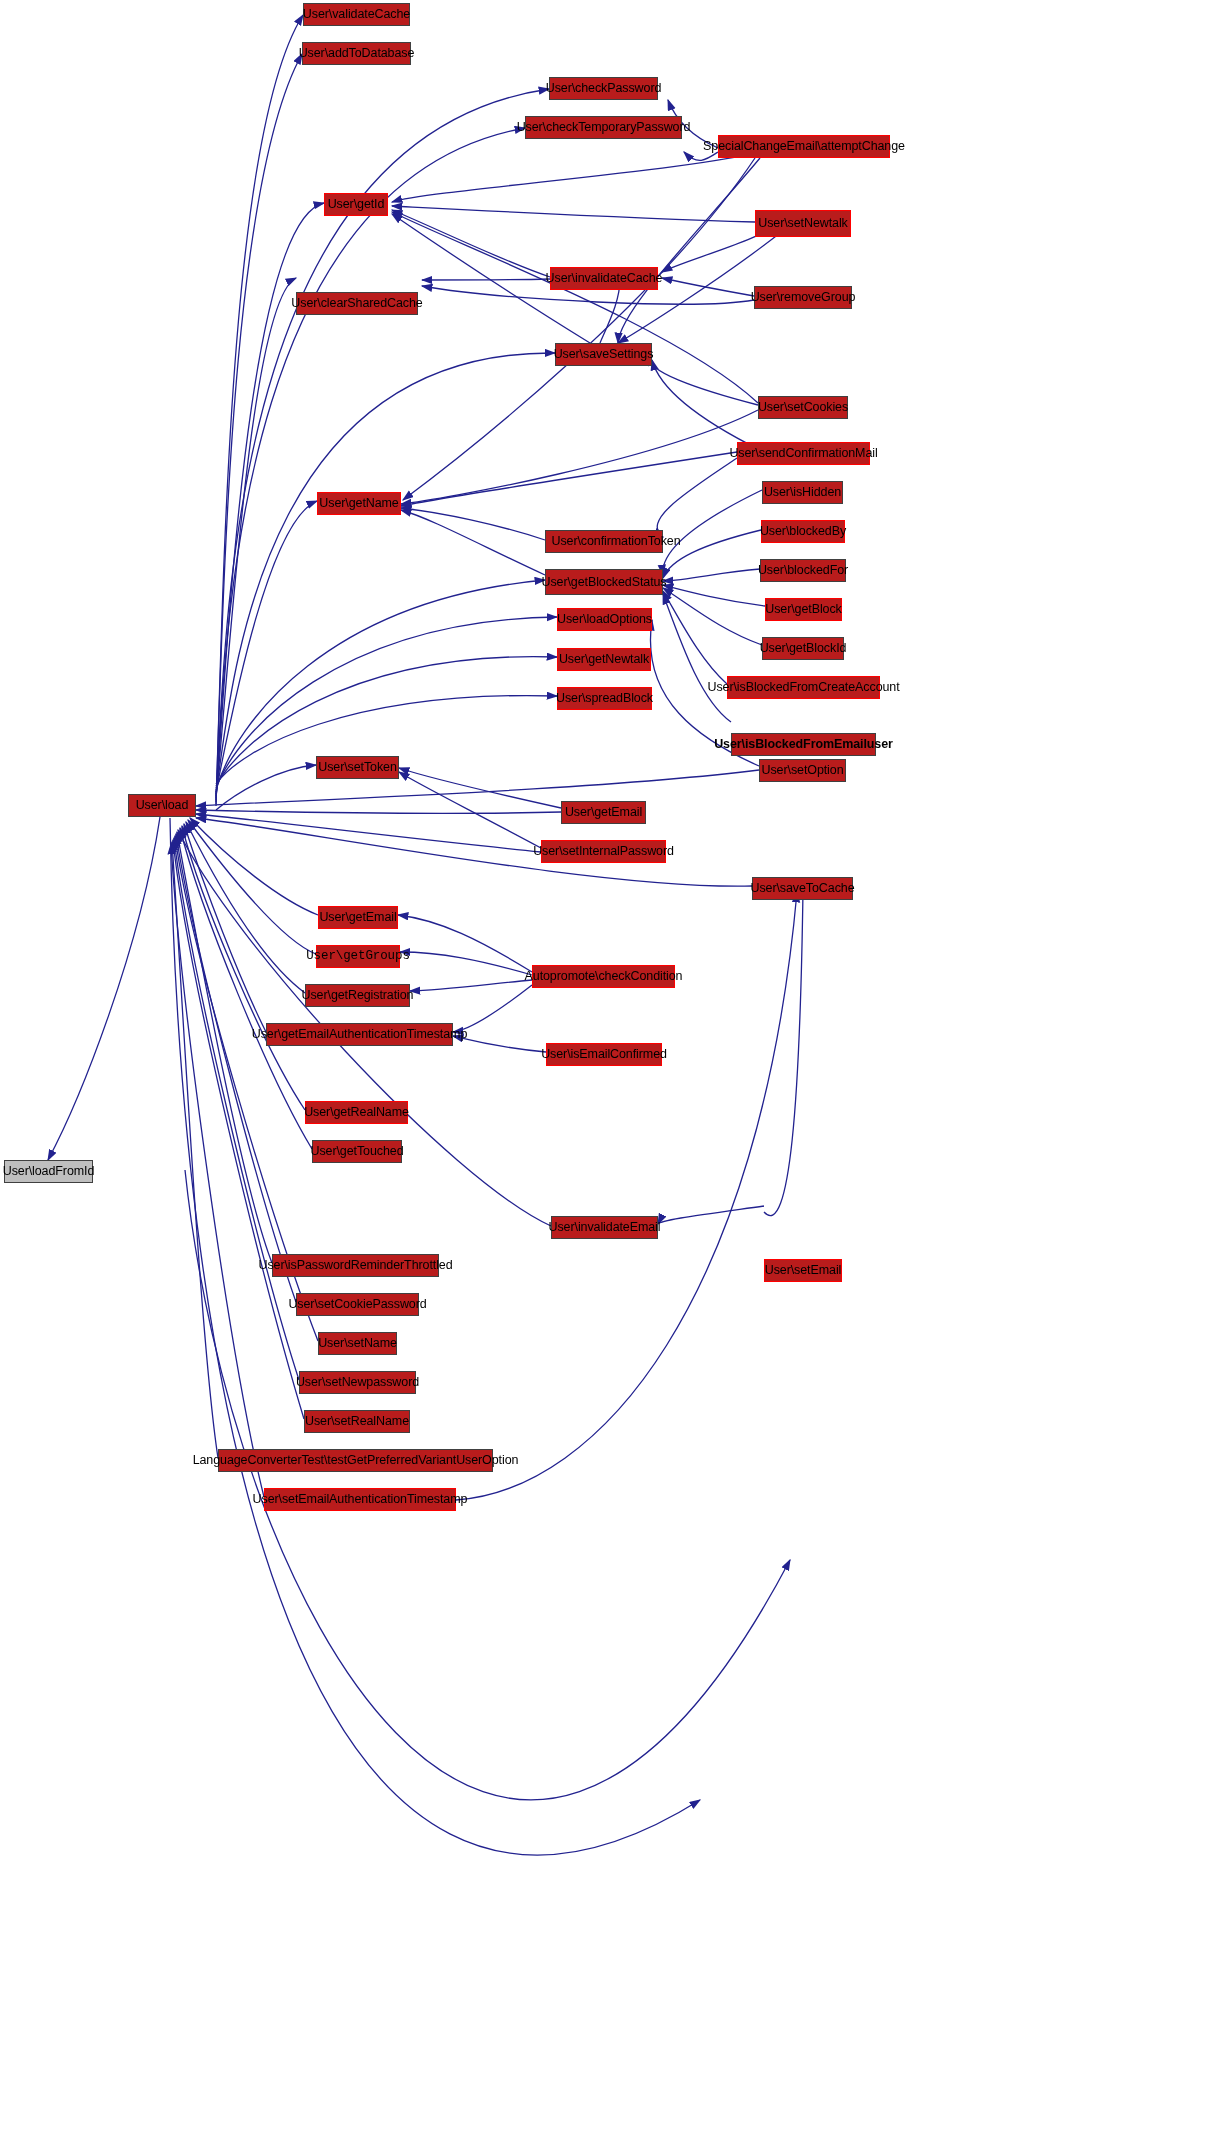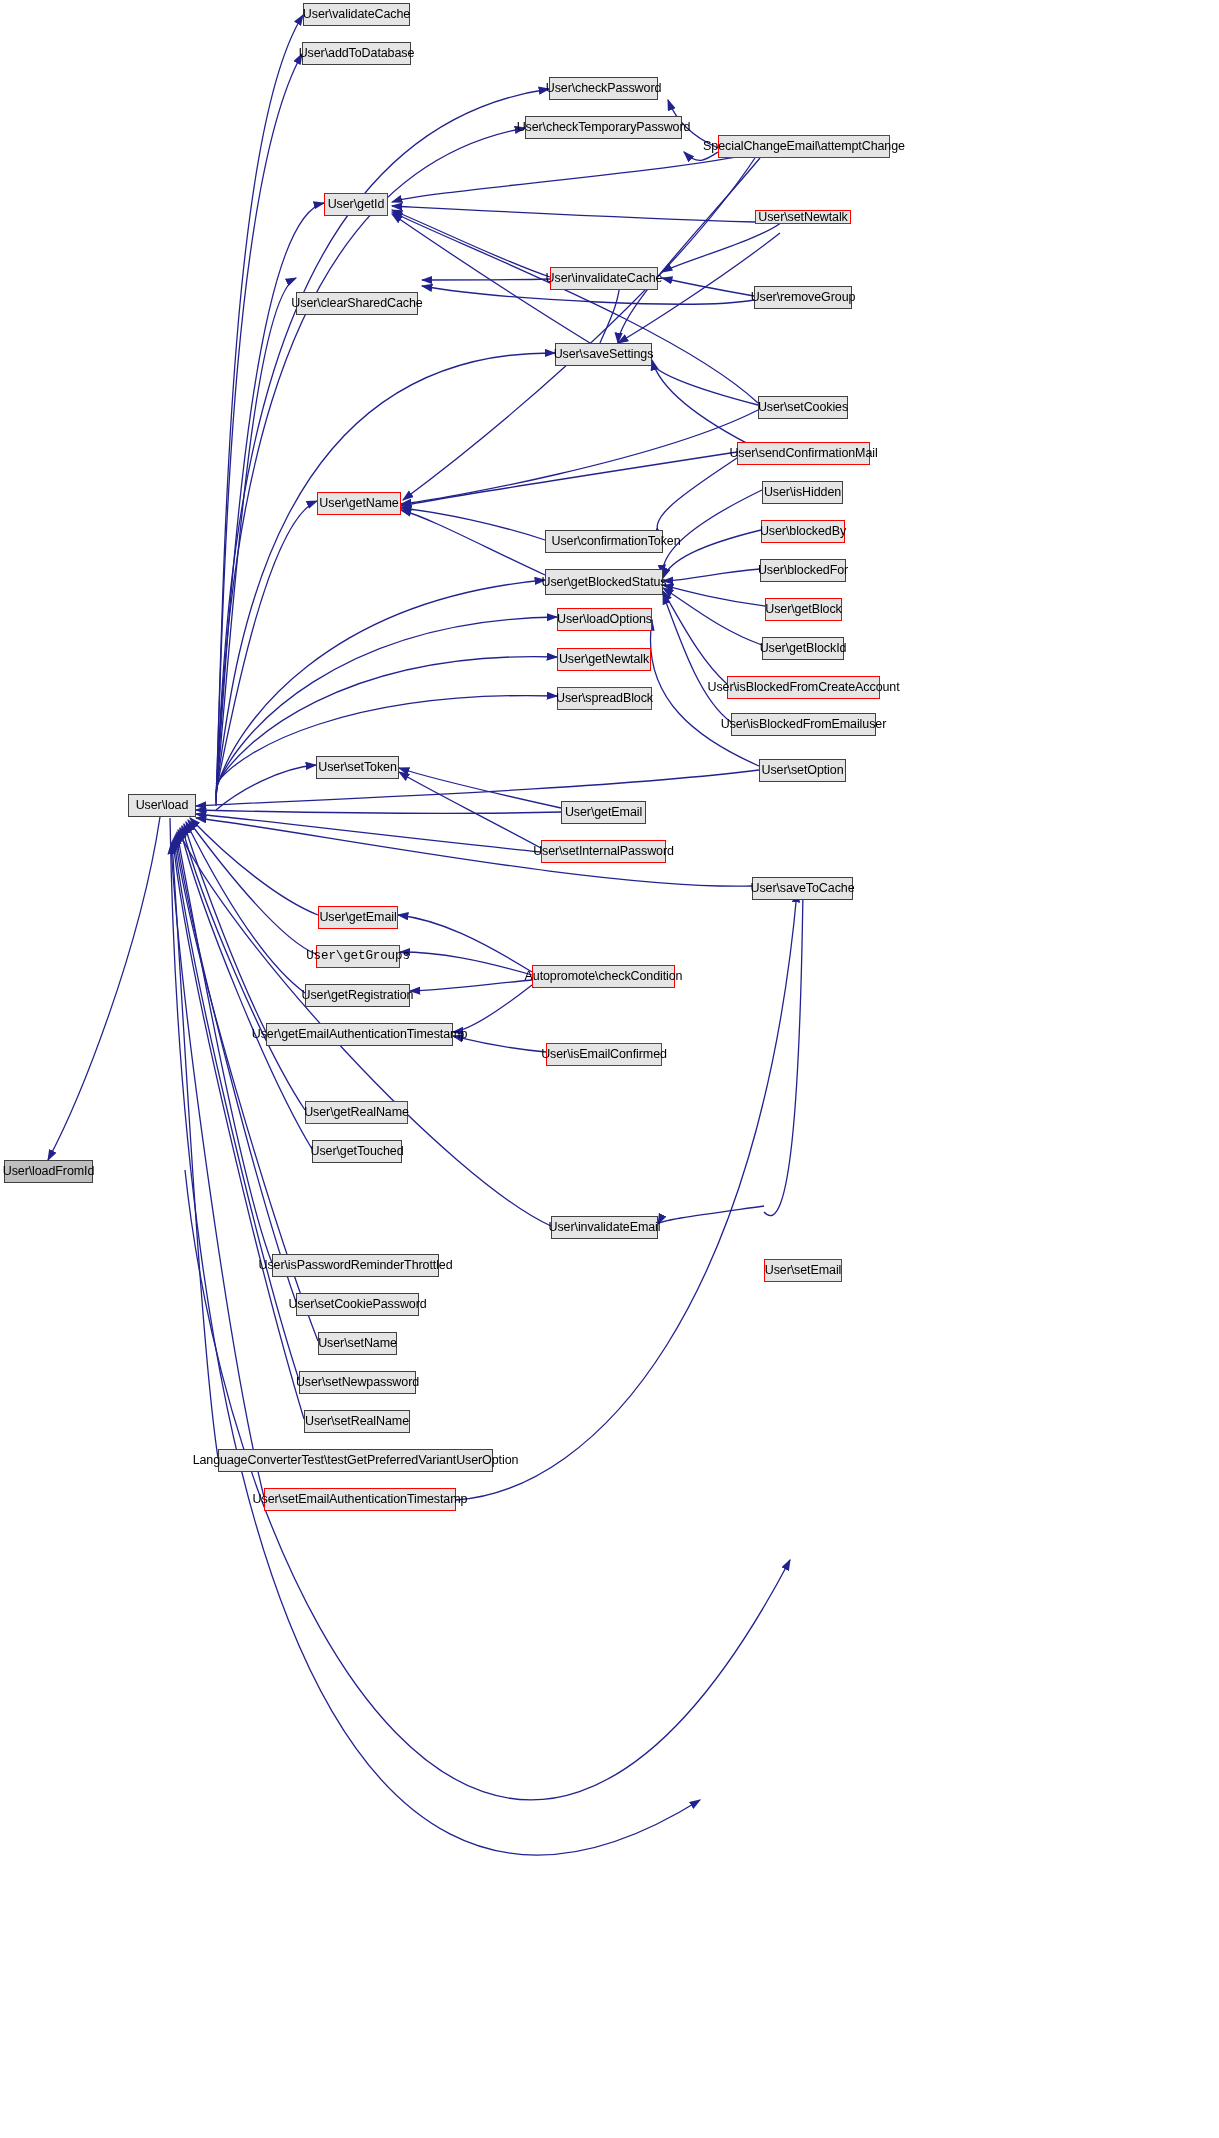--- a/index.html
+++ b/index.html
@@ -23,21 +23,21 @@
     width: 1219px;
     height: 2138px;
     pointer-events: none;
   }
   .node {
     position: absolute;
     box-sizing: border-box;
     display: flex;
     align-items: center;
     justify-content: center;
-    background: #e5e5e5;
+    background: #b91c1c;
     border: 1px solid #404040;
     font-size: 12.5px;
     line-height: 1;
     color: #000000;
     white-space: nowrap;
     letter-spacing: -0.1px;
     z-index: 5;
   }
   .node.red {
     border-color: #ff0000;
@@ -150,21 +150,21 @@
       </div>
       <div class="node" style="left: 525px; top: 116px; width: 157px; height: 23px;">
         <span class="lbl">User\checkTemporaryPassword</span>
       </div>
       <div class="node red" style="left: 718px; top: 135px; width: 172px; height: 23px;">
         <span class="lbl">SpecialChangeEmail\attemptChange</span>
       </div>
       <div class="node red" style="left: 324px; top: 193px; width: 64px; height: 23px;">
         <span class="lbl">User\getId</span>
       </div>
-      <div class="node red" style="left: 755px; top: 210px; width: 96px; height: 14px; align-items: center;">
+      <div class="node red" style="left: 755px; top: 210px; width: 96px; height: 27px; align-items: center;">
         <span class="lbl">User\setNewtalk</span>
       </div>
       <div class="node" style="left: 296px; top: 268px; width: 122px; height: 23px; margin-top: 24px;">
         <span class="lbl">User\clearSharedCache</span>
       </div>
       <div class="node red" style="left: 550px; top: 267px; width: 108px; height: 23px;">
         <span class="lbl">User\invalidateCache</span>
       </div>
       <div class="node" style="left: 754px; top: 286px; width: 98px; height: 23px;">
         <span class="lbl">User\removeGroup</span>
@@ -207,21 +207,21 @@
       </div>
       <div class="node red" style="left: 557px; top: 648px; width: 94px; height: 23px;">
         <span class="lbl">User\getNewtalk</span>
       </div>
       <div class="node red" style="left: 727px; top: 676px; width: 153px; height: 23px;">
         <span class="lbl">User\isBlockedFromCreateAccount</span>
       </div>
       <div class="node red" style="left: 557px; top: 687px; width: 95px; height: 23px;">
         <span class="lbl">User\spreadBlock</span>
       </div>
-      <div class="node" style="left: 731px; top: 713px; width: 145px; height: 23px;">
+      <div class="node" style="left: 731px; top: 733px; width: 145px; height: 23px; font-weight: bold;">
         <span class="lbl">User\isBlockedFromEmailuser</span>
       </div>
       <div class="node" style="left: 316px; top: 756px; width: 83px; height: 23px;">
         <span class="lbl">User\setToken</span>
       </div>
       <div class="node" style="left: 759px; top: 759px; width: 87px; height: 23px;">
         <span class="lbl">User\setOption</span>
       </div>
       <div class="node" style="left: 128px; top: 794px; width: 68px; height: 23px;">
         <span class="lbl">User\load</span>

